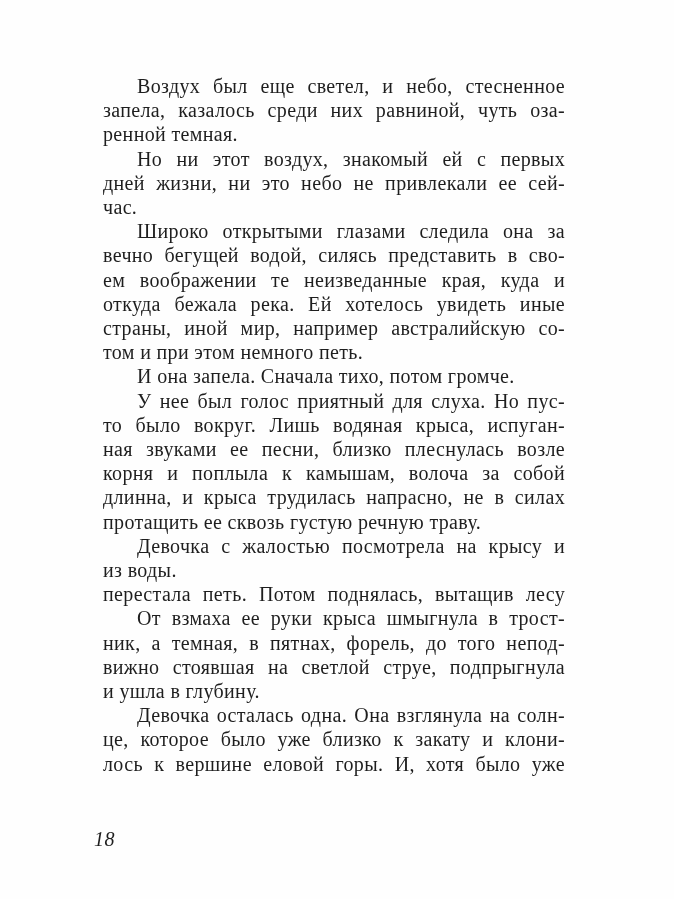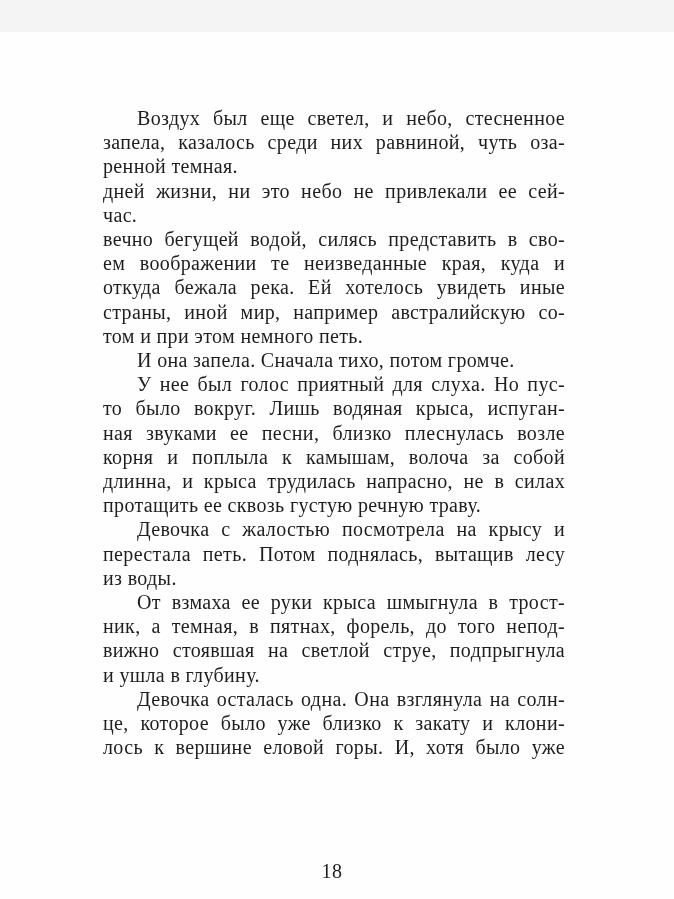--- a/index.html
+++ b/index.html
@@ -12,21 +12,20 @@
     height: 899px;
     position: relative;
     background: #f4f4f4;
     font-family: "Liberation Serif", "DejaVu Serif", serif;
   }
   .scan-page {
     position: absolute;
     inset: 0;
     background: #fefefe;
     overflow: hidden;
-    margin-top: 32px;
   }
   .text-block {
     position: absolute;
     left: 103px;
     top: 74px;
     width: 462px;
     color: #1e1e1e;
     font-size: 20px;
     line-height: 24.2px;
     letter-spacing: 0.35px;
@@ -41,66 +40,69 @@
     white-space: normal;
   }
   .line.first {
     text-indent: 34px;
   }
   .line.last {
     text-align-last: left;
   }
   .folio {
     position: absolute;
-    left: 101px;
+    left: 94px;
     top: 827px;
     width: 462px;
-    text-align: center;
+    text-align: left;
     font-size: 20px;
     line-height: 24px;
     color: #1e1e1e;
     letter-spacing: 0.5px;
+    font-style: italic;
   }
 </style>
 </head>
 <body>
 
 <div class="scan-page">
   <main class="text-block">
       <div class="paragraph">
         <div class="line first">Воздух был еще светел, и небо, стесненное</div>
         <div class="line">запела, казалось среди них равниной, чуть оза-</div>
         <div class="line last">ренной темная.</div>
       </div>
       <div class="paragraph">
+        <div class="line first">Но ни этот воздух, знакомый ей с первых</div>
         <div class="line">дней жизни, ни это небо не привлекали ее сей-</div>
         <div class="line last">час.</div>
       </div>
       <div class="paragraph">
+        <div class="line first">Широко открытыми глазами следила она за</div>
         <div class="line">вечно бегущей водой, силясь представить в сво-</div>
         <div class="line">ем воображении те неизведанные края, куда и</div>
         <div class="line">откуда бежала река. Ей хотелось увидеть иные</div>
         <div class="line">страны, иной мир, например австралийскую со-</div>
         <div class="line last">том и при этом немного петь.</div>
       </div>
       <div class="paragraph">
         <div class="line first last">И она запела. Сначала тихо, потом громче.</div>
       </div>
       <div class="paragraph">
         <div class="line first">У нее был голос приятный для слуха. Но пус-</div>
         <div class="line">то было вокруг. Лишь водяная крыса, испуган-</div>
         <div class="line">ная звуками ее песни, близко плеснулась возле</div>
         <div class="line">корня и поплыла к камышам, волоча за собой</div>
         <div class="line">длинна, и крыса трудилась напрасно, не в силах</div>
         <div class="line last">протащить ее сквозь густую речную траву.</div>
       </div>
       <div class="paragraph">
         <div class="line first">Девочка с жалостью посмотрела на крысу и</div>
+        <div class="line last">из воды.</div>
         <div class="line">перестала петь. Потом поднялась, вытащив лесу</div>
-        <div class="line last">из воды.</div>
       </div>
       <div class="paragraph">
         <div class="line first">От взмаха ее руки крыса шмыгнула в трост-</div>
         <div class="line">ник, а темная, в пятнах, форель, до того непод-</div>
         <div class="line">вижно стоявшая на светлой струе, подпрыгнула</div>
         <div class="line last">и ушла в глубину.</div>
       </div>
       <div class="paragraph">
         <div class="line first">Девочка осталась одна. Она взглянула на солн-</div>
         <div class="line">це, которое было уже близко к закату и клони-</div>

